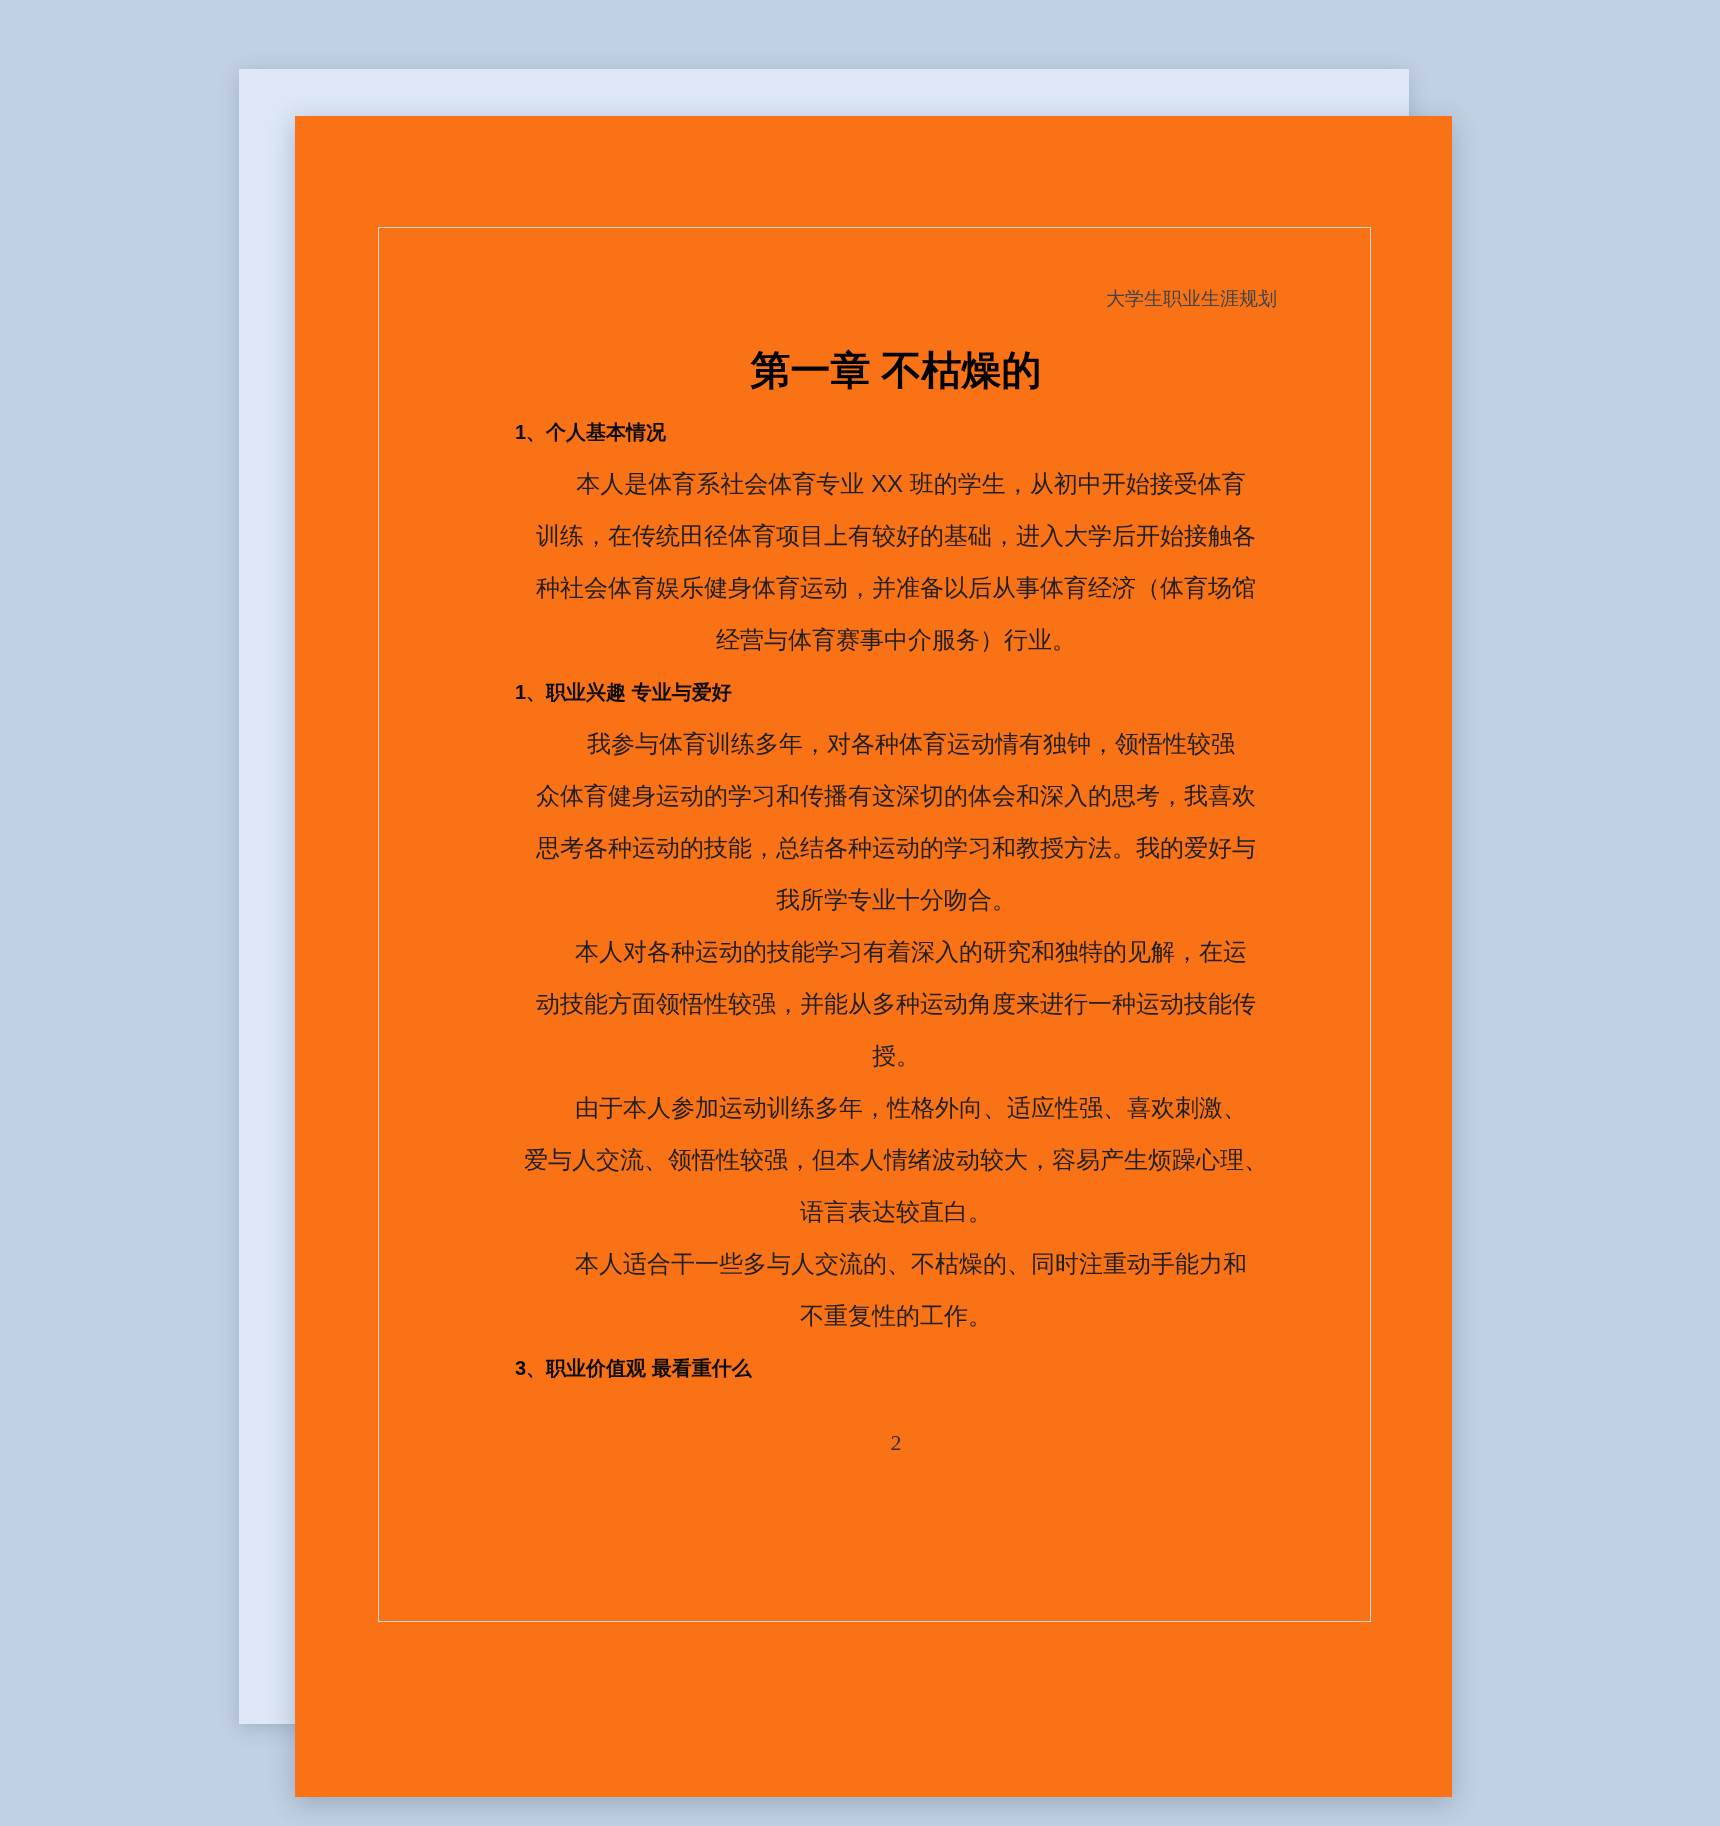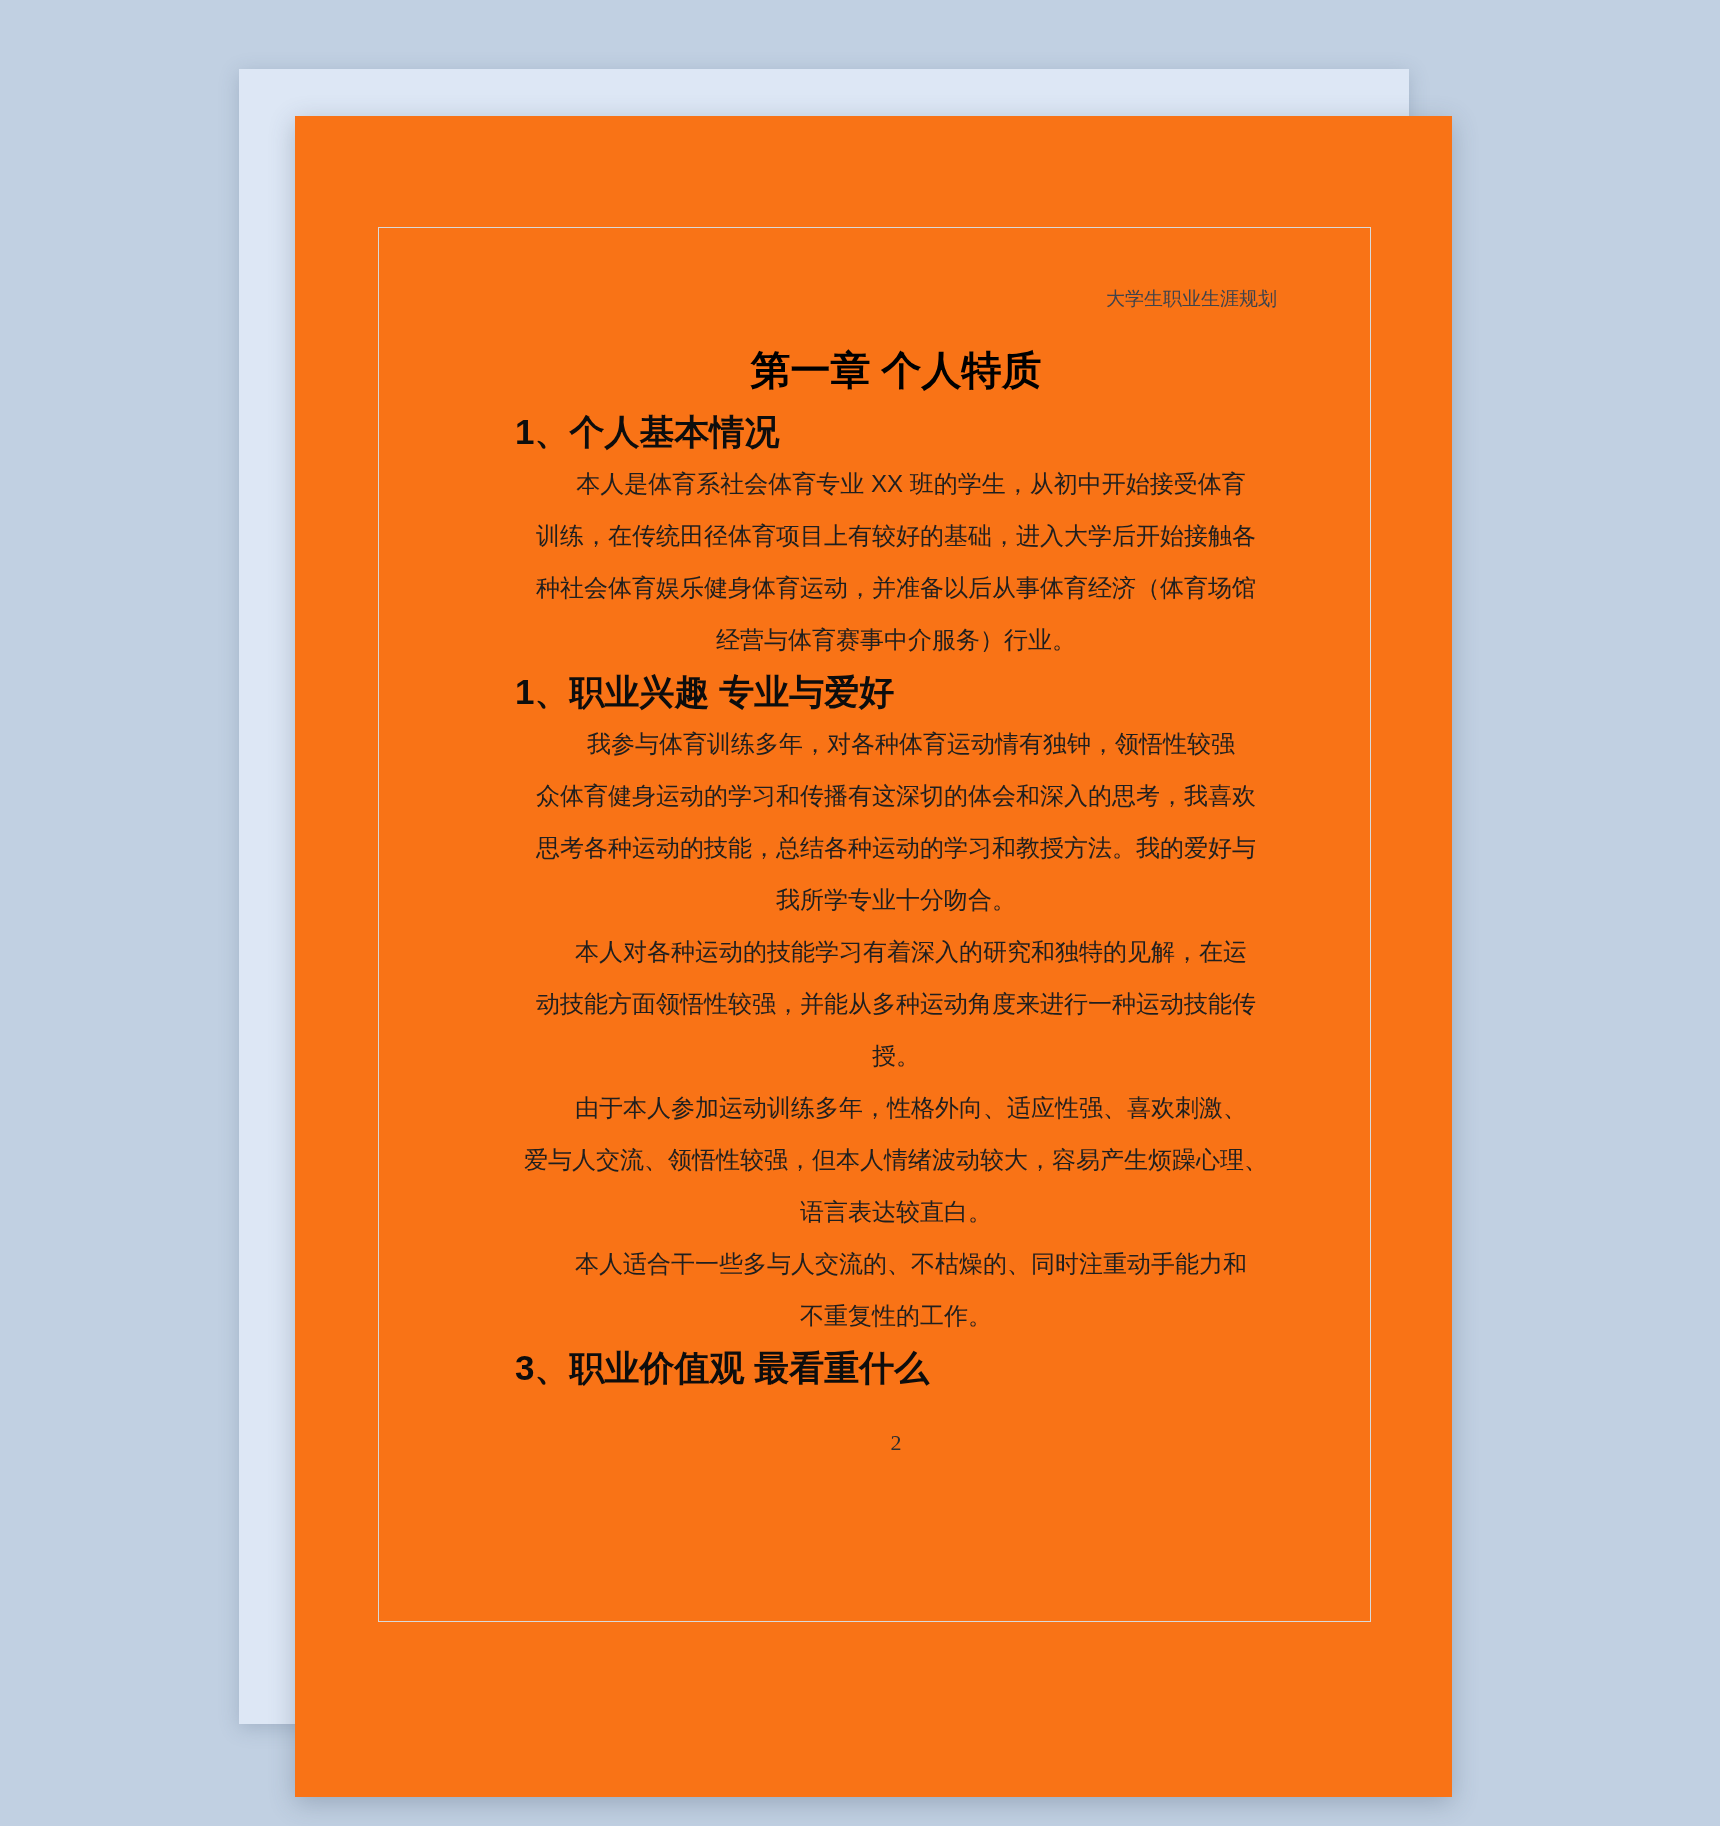--- a/index.html
+++ b/index.html
@@ -54,21 +54,21 @@
   .chapter-title {
     margin-top: 30px;
     text-align: center;
     font-size: 40px;
     line-height: 56px;
     font-weight: bold;
     color: #000000;
   }
   .sections { margin-top: 8px; }
   .sec-heading {
-    font-size: 35px;
+    font-size: 20px;
     line-height: 52px;
     font-weight: bold;
     color: #0d0d0d;
   }
   .para {
     font-size: 24px;
     line-height: 52px;
     color: #1f1f1f;
     white-space: pre-line;
     text-indent: 30px;
@@ -88,21 +88,21 @@
 
 <div class="canvas">
   <div class="back-page"></div>
 
   <div class="page">
     <div class="frame"></div>
 
     <div class="content">
       <div class="doc-header">大学生职业生涯规划</div>
 
-      <div class="chapter-title">第一章 个人特质</div>
+      <div class="chapter-title">第一章 不枯燥的</div>
 
       <div class="sections">
 
         <div>
           <div class="sec-heading">1、个人基本情况</div>
           <div class="para">本人是体育系社会体育专业 XX 班的学生，从初中开始接受体育
 训练，在传统田径体育项目上有较好的基础，进入大学后开始接触各
 种社会体育娱乐健身体育运动，并准备以后从事体育经济（体育场馆
 经营与体育赛事中介服务）行业。</div>
         </div>

